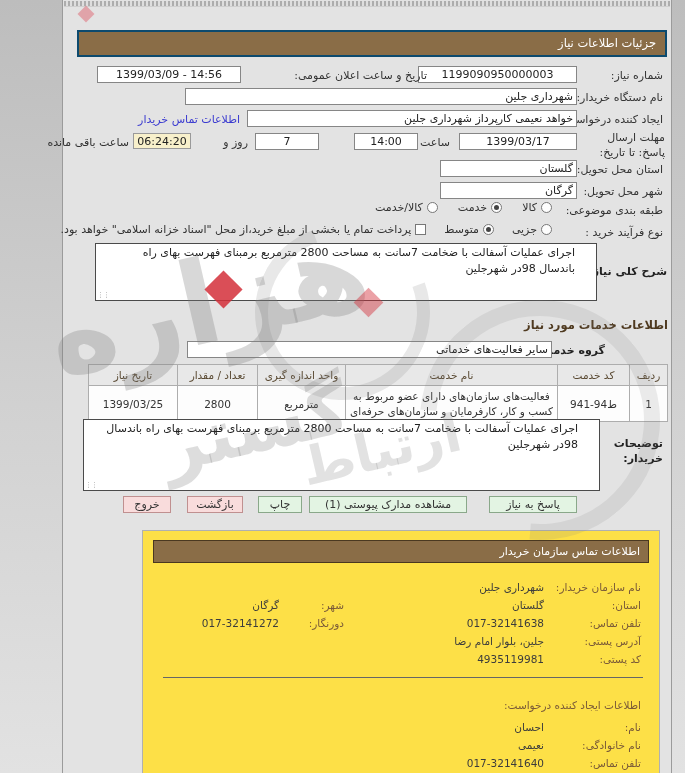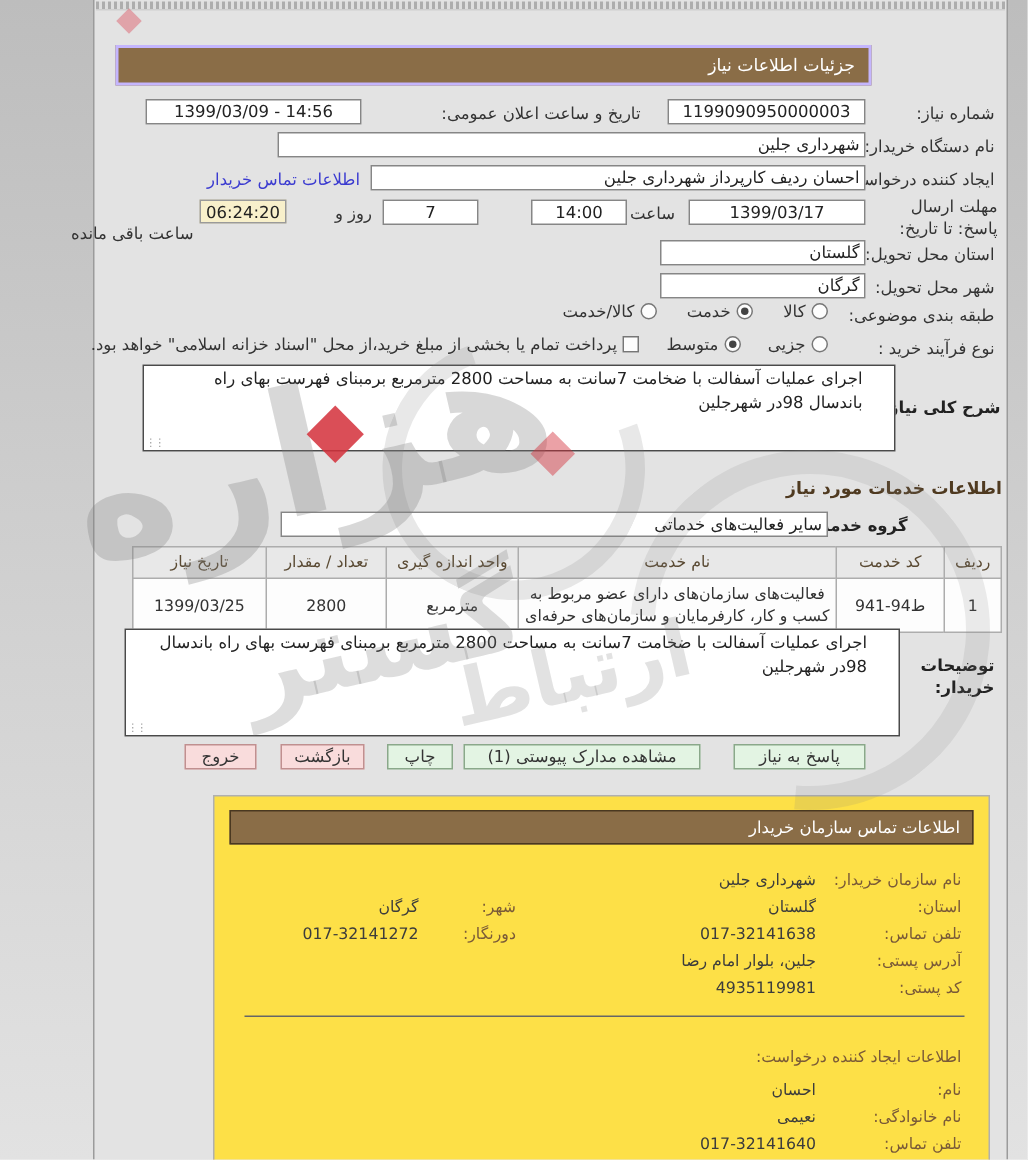--- a/index.html
+++ b/index.html
@@ -15,22 +15,22 @@
     position:absolute; left:62px; top:0; width:610px; height:773px;
     background:#e3e3e3; border-left:1px solid #9b9b9b; border-right:1px solid #9b9b9b;
   }
   .perforation {
     position:absolute; left:64px; top:1px; width:606px; height:6px;
     background:repeating-linear-gradient(90deg,#adadad 0 2px,#dedede 2px 4px);
     border-bottom:1px solid #cfcfcf;
   }
 
   .title-bar {
-    position:absolute; left:77px; top:30px; width:504px; height:27px;
-    background:var(--accent-brown,#8a6d47); border:2px solid #c4b5fd;
+    position:absolute; left:77px; top:30px; width:590px; height:27px;
+    background:var(--accent-brown,#8a6d47); border:2px solid #0c4a6e;
     color:#fff; font-size:11.5px; line-height:23px; padding:0 9px;
     text-align:right;
   }
 
   .lbl { position:absolute; font-size:11px; color:#333; white-space:nowrap; }
   .lbl.b { font-weight:bold; color:#222; }
   .lbl.wrap { white-space:normal; line-height:1.35; text-align:right; }
   .sec-title { position:absolute; font-size:11.5px; font-weight:bold; color:#4f3a20; white-space:nowrap; }
 
   .box {
@@ -97,39 +97,39 @@
 <body>
 
 <div class="page">
 
   <div class="content-col"></div>
   <div class="perforation"></div>
 
   <div class="title-bar">جزئیات اطلاعات نیاز</div>
 
   <div class="lbl" style="right:22px; top:69px;">شماره نیاز:</div>
-  <div class="box c" style="right:108px; top:66px; width:132px;">1199090950000003</div>
+  <div class="box c" style="right:108px; top:66px; width:159px;">1199090950000003</div>
   <div class="lbl" style="right:258px; top:69px;">تاریخ و ساعت اعلان عمومی:</div>
   <div class="box c" style="right:444px; top:66px; width:144px;">1399/03/09 - 14:56</div>
 
   <div class="lbl" style="right:22px; top:91px;">نام دستگاه خریدار:</div>
   <div class="box r" style="right:108px; top:88px; width:392px;">شهرداری جلین</div>
 
   <div class="lbl" style="right:22px; top:113px;">ایجاد کننده درخواست:</div>
-  <div class="box r" style="right:108px; top:110px; width:330px;">احسان ردیف کارپرداز شهرداری جلین</div>
+  <div class="box r" style="right:108px; top:110px; width:330px;">خواهد نعیمی کارپرداز شهرداری جلین</div>
   <div class="link" style="right:445px; top:113px;">اطلاعات تماس خریدار</div>
 
   <div class="lbl wrap" style="right:20px; top:131px; width:80px;">مهلت ارسال پاسخ: تا تاریخ:</div>
   <div class="box c" style="right:108px; top:133px; width:118px;">1399/03/17</div>
   <div class="lbl" style="right:235px; top:136px;">ساعت</div>
   <div class="box c" style="right:267px; top:133px; width:64px;">14:00</div>
   <div class="box c" style="right:366px; top:133px; width:64px;">7</div>
   <div class="lbl" style="right:437px; top:136px;">روز و</div>
   <div class="box yellow" style="right:494px; top:133px; width:58px; height:16px;">06:24:20</div>
-  <div class="lbl" style="right:556px; top:149px;margin-left:44px;">ساعت باقی مانده</div>
+  <div class="lbl" style="right:556px; top:136px;margin-left:44px;">ساعت باقی مانده</div>
 
   <div class="lbl" style="right:22px; top:163px;">استان محل تحویل:</div>
   <div class="box r" style="right:108px; top:160px; width:137px;">گلستان</div>
   <div class="lbl" style="right:22px; top:185px;">شهر محل تحویل:</div>
   <div class="box r" style="right:108px; top:182px; width:137px;">گرگان</div>
 
   <div class="lbl" style="right:22px; top:204px;">طبقه بندی موضوعی:</div>
   <div class="ctl-row" style="right:133px; top:201px;">
     <span class="ctl">
       <span class="radio"></span>

